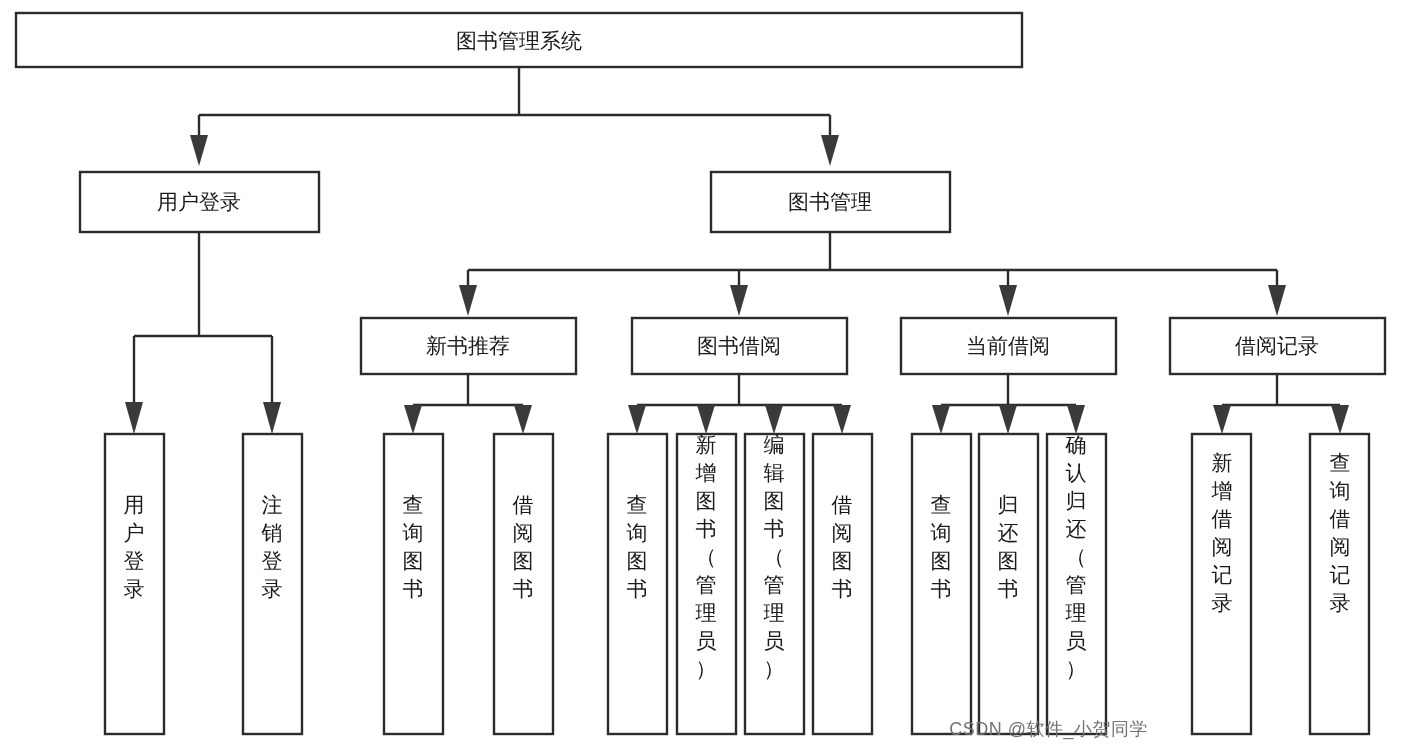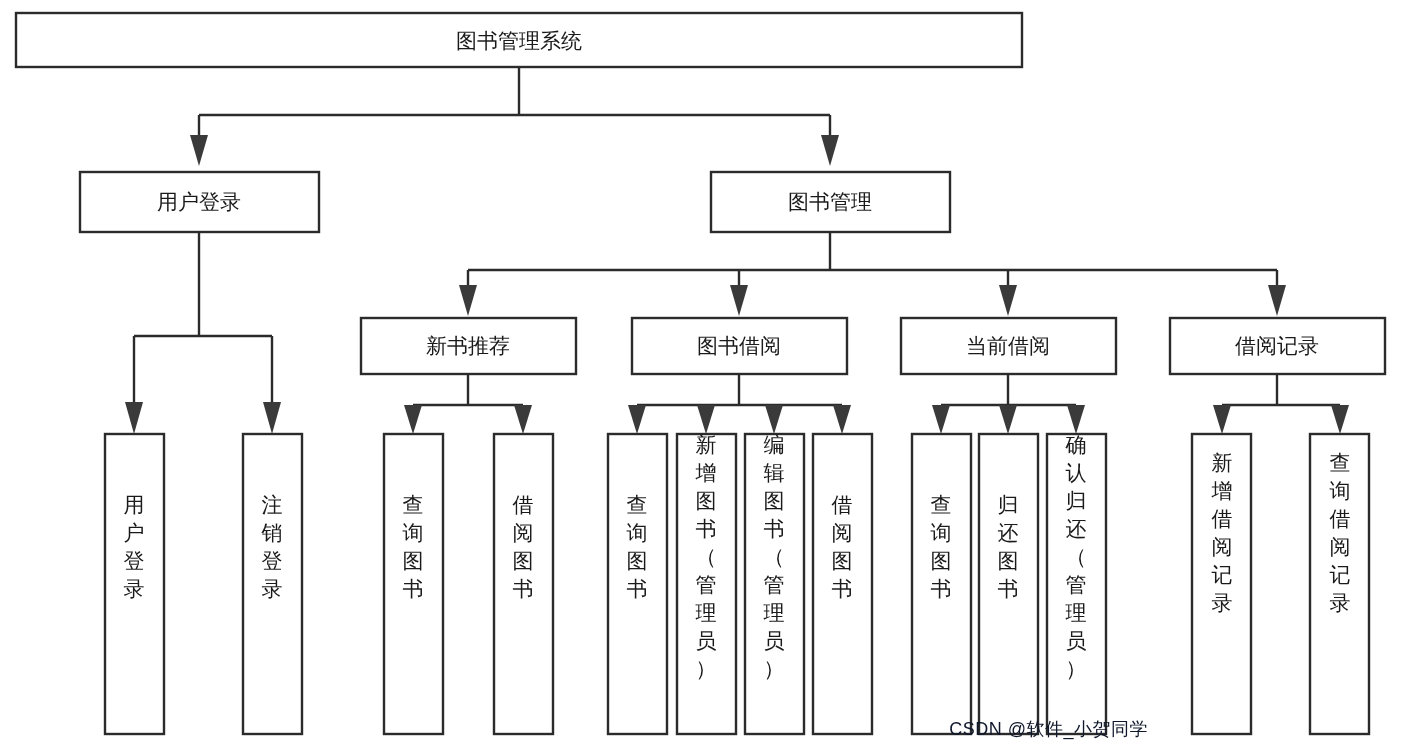--- a/index.html
+++ b/index.html
@@ -53,21 +53,21 @@
     font-family: "Liberation Sans", "DejaVu Sans", sans-serif;
     font-size: 21px;
     text-anchor: middle;
   }
   .watermark {
     position: absolute;
     right: 10px;
     bottom: 6px;
     font-family: "Liberation Sans", "DejaVu Sans", sans-serif;
     font-size: 18px;
-    color: #0f172a;
+    color: #737373;
     white-space: nowrap;
     letter-spacing: 0.5px;
     user-select: none;
   }
 </style>
 </head>
 <body>
 
 <div id="diagram-root">
 

